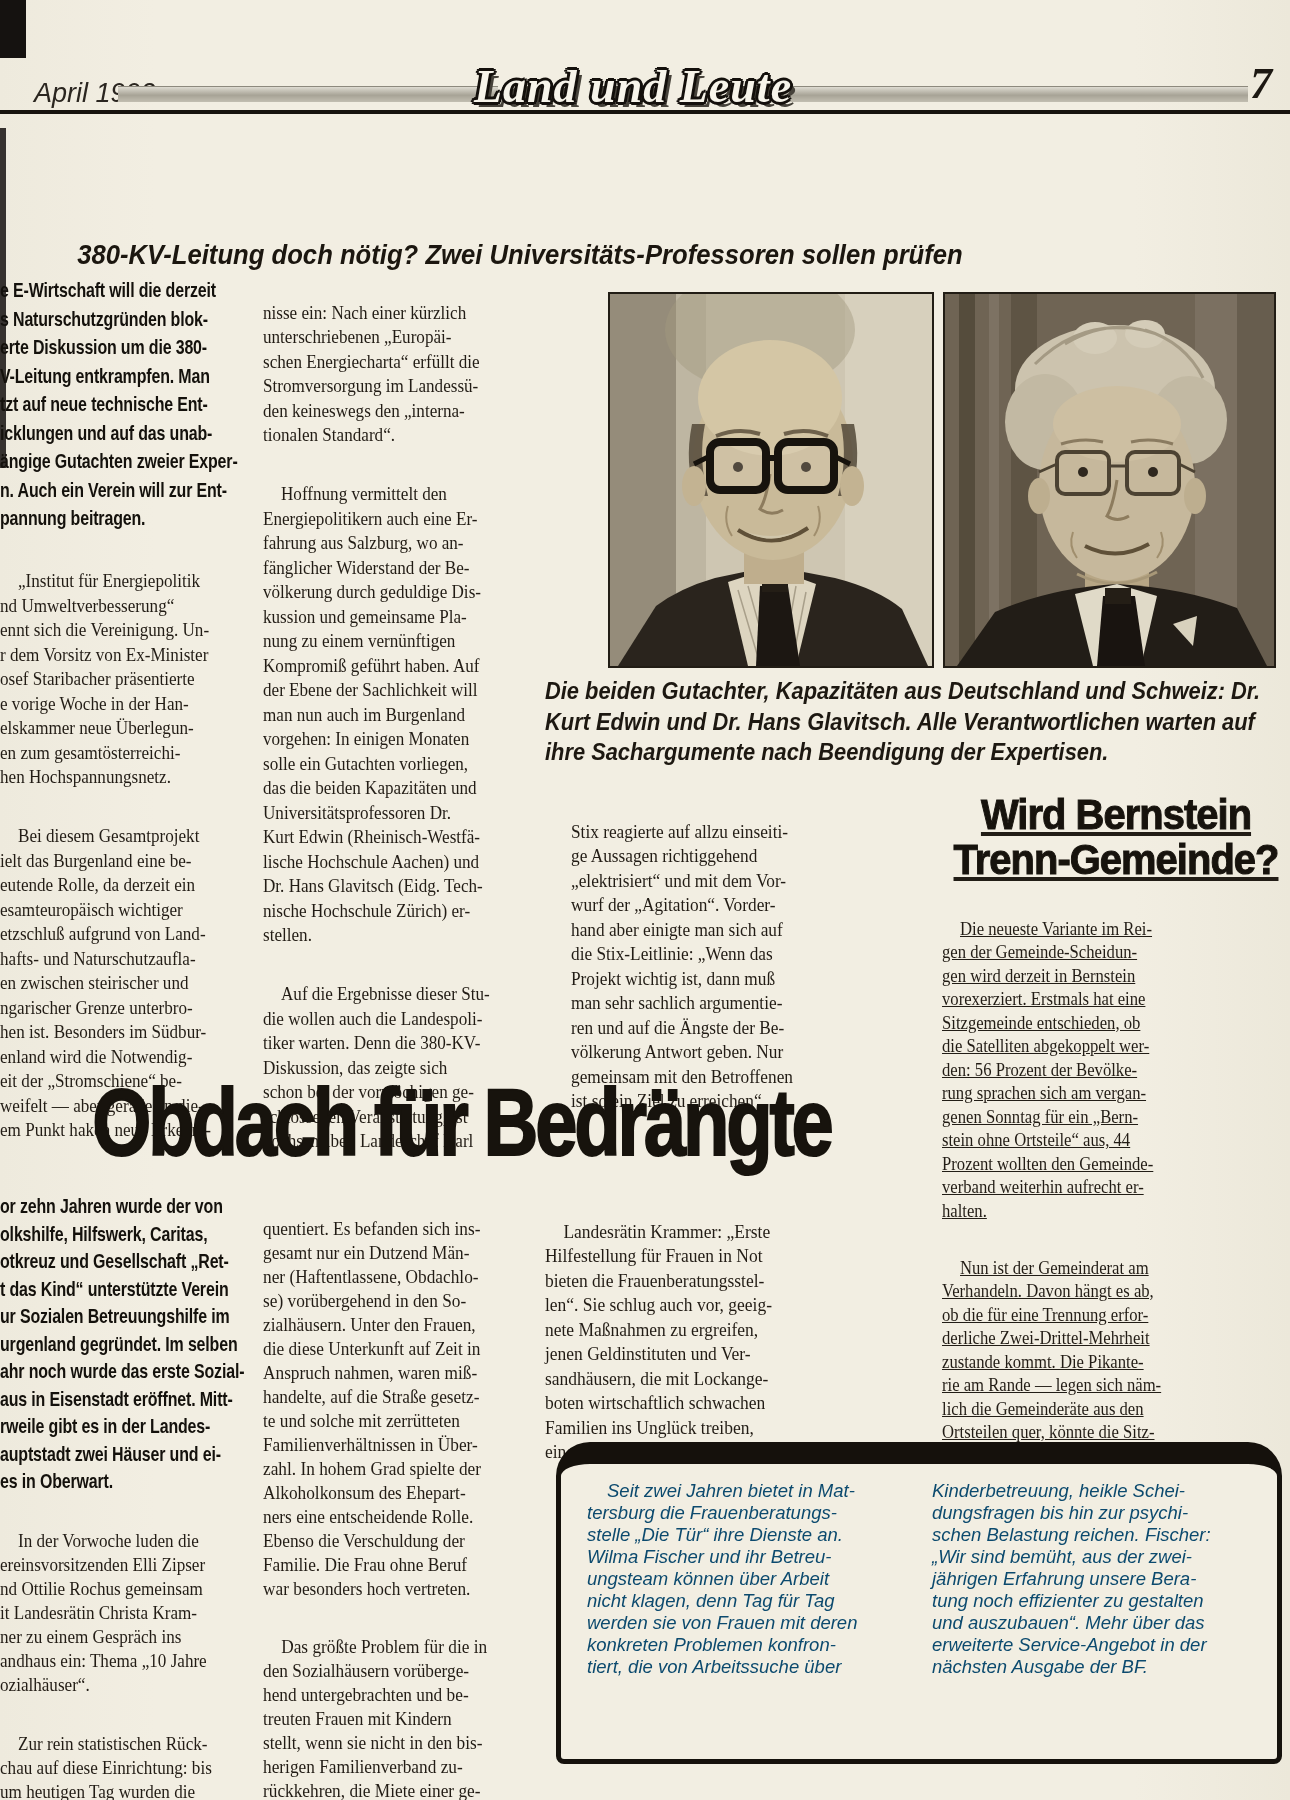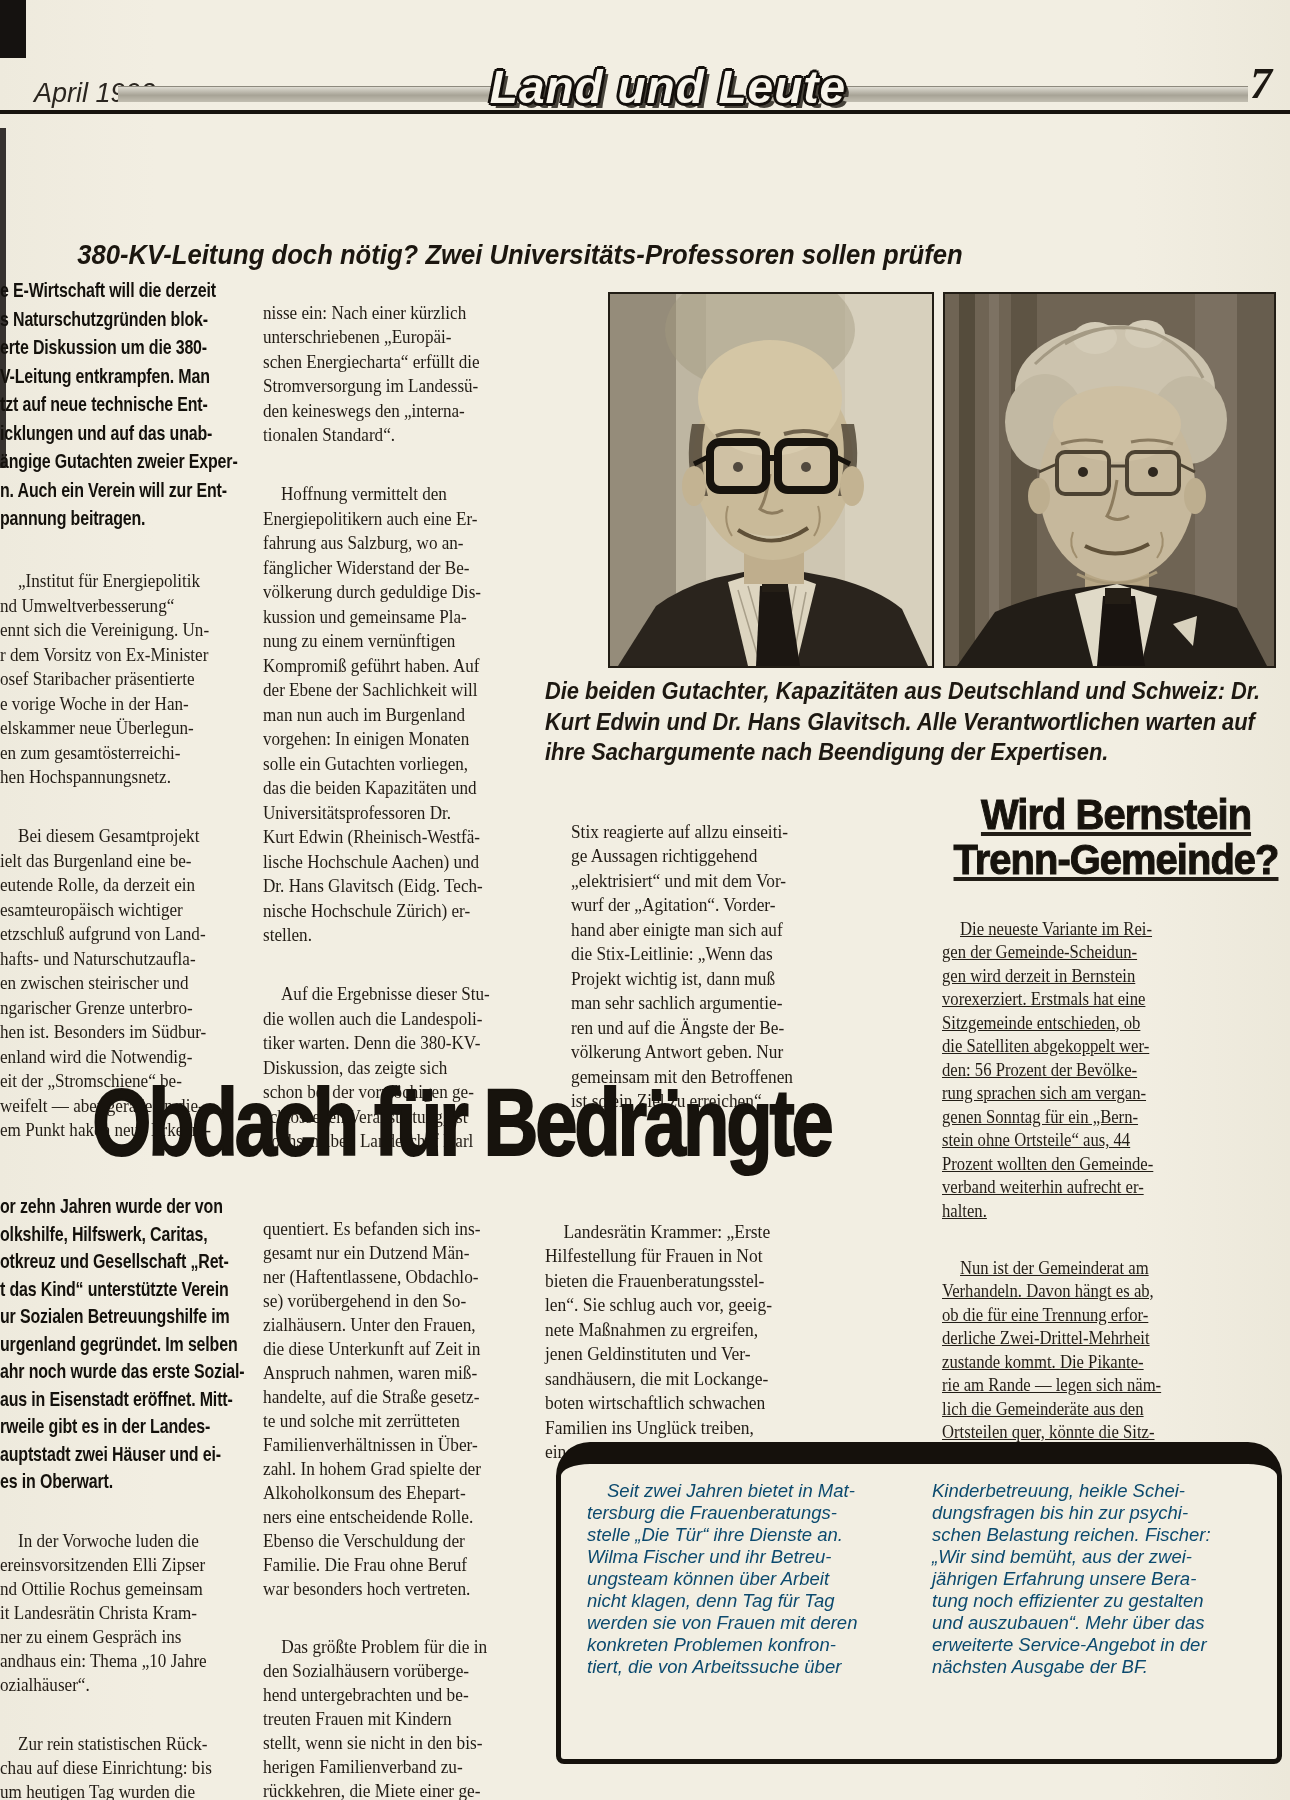--- a/index.html
+++ b/index.html
@@ -56,21 +56,21 @@
 <body>
 
 <div class="page">
 
   <div class="abs artifact" style="left:0;top:0;width:26px;height:58px;"></div>
   <div class="abs artifact" style="left:0;top:128px;width:6px;height:340px;opacity:.85;"></div>
 
   <div class="abs date" style="left:34px;top:78px;font-style:italic;">April 1992</div>
   <div class="abs bar" style="left:118px;top:86px;width:380px;"></div>
   <div class="abs bar" style="left:768px;top:86px;width:480px;"></div>
-  <div class="abs logo" style="left:668px;top:60px;transform:translateX(-50%);">Land und Leute</div>
+  <div class="abs logo" style="left:633px;top:60px;transform:translateX(-50%);font-family:Liberation Serif, serif;">Land und Leute</div>
   <div class="abs pageno" style="right:18px;top:58px;">7</div>
   <div class="abs rule" style="left:0;top:110px;width:1290px;height:4px;"></div>
 
   <div class="abs sub" style="left:0;top:240px;width:1040px;">380-KV-Leitung doch nötig? Zwei Universitäts-Professoren sollen prüfen</div>
 
   <div class="abs" style="left:0;top:276px;width:245px;">
     <div class="sq intro" style="--s:1;width:322px;transform:scaleX(.76);">e E-Wirtschaft will die derzeit
 s Naturschutzgründen blok-
 erte Diskussion um die 380-
 V-Leitung entkrampfen. Man

